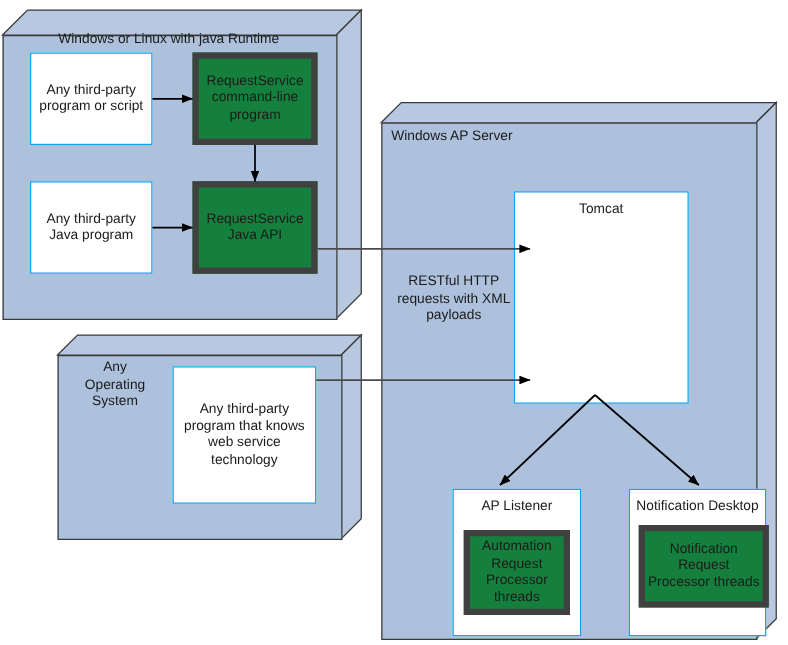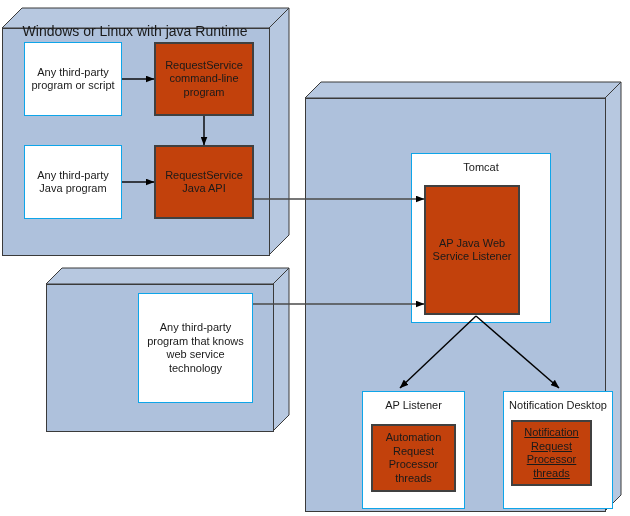--- a/index.html
+++ b/index.html
@@ -49,31 +49,31 @@
     text-align: center;
     font-size: 11px;
     line-height: 13.5px;
     color: #1a1a1a;
   }
   .rect.white {
     background: #ffffff;
     border: 1px solid #0ea5e9;
   }
   .rect.olive {
-    background: #c2410c;
-    border: 2px solid #404040;
+    background: #15803d;
+    border: 5px solid #404040;
   }
   .rect.titled {
     align-items: flex-start;
     padding-top: 7px;
   }
   
   .label {
     position: absolute;
-    font-size: 14px;
+    font-size: 11px;
     line-height: 13.5px;
     color: #1a1a1a;
     text-align: center;
     white-space: pre-line;
   }
 </style>
 </head>
 <body>
 
 <div id="diagram">
@@ -100,51 +100,53 @@
   <div class="rect olive" style="left: 154px; top: 145px; width: 100px; height: 74px; white-space: pre-line;">RequestService
 Java API</div>
 
   <div class="box3d" style="left:46px; top:268px; width:244px; height:164px;">
     <svg class="bevel" width="244" height="164" viewBox="0 0 244 164" style="left:0; top:0;">
       <polygon points="0,16 16,0 243,0 227,16" fill="#b7c8e0" stroke="#3a3a3a" stroke-width="1"></polygon>
       <polygon points="227,16 243,0 243,147 227,163" fill="#b7c8e0" stroke="#3a3a3a" stroke-width="1"></polygon>
     </svg>
     <div class="face" style="left:0; top:16px; width:228px; height:148px;"></div>
   </div>
+  <div class="label" style="left: 52px; top: 288px; width: 80px; white-space: pre-line;">Any
+Operating
+System</div>
 
   <div class="rect white" style="left: 138px; top: 293px; width: 115px; height: 110px; white-space: pre-line;">Any third-party
 program that knows
 web service
 technology</div>
 
   <div class="box3d" style="left:305px; top:82px; width:317px; height:430px;">
     <svg class="bevel" width="317" height="430" viewBox="0 0 317 430" style="left:0; top:0;">
       <polygon points="0,16 16,0 316,0 300,16" fill="#b7c8e0" stroke="#3a3a3a" stroke-width="1"></polygon>
       <polygon points="300,16 316,0 316,413 300,429" fill="#b7c8e0" stroke="#3a3a3a" stroke-width="1"></polygon>
     </svg>
     <div class="face" style="left:0; top:16px; width:301px; height:414px;"></div>
   </div>
+  <div class="label" style="left:313px; top:103px; width:170px; text-align:left;">Windows AP Server</div>
 
   <div class="rect white titled" style="left:411px; top:153px; width:140px; height:170px;">
     <span>Tomcat</span>
   </div>
-  <div class="rect olive" style="left: 424px; top: 185px; width: 96px; height: 130px; white-space: pre-line;">AP Java Web
-Service Listener</div>
 
   <div class="rect white titled" style="left:362px; top:391px; width:103px; height:118px;">
     <span>AP Listener</span>
   </div>
   <div class="rect olive" style="left: 371px; top: 424px; width: 85px; height: 68px; white-space: pre-line;">Automation
 Request
 Processor threads</div>
 
   <div class="rect white titled" style="left:503px; top:391px; width:110px; height:118px;">
     <span>Notification Desktop</span>
   </div>
-  <div class="rect olive" style="left: 511px; top: 420px; width: 81px; height: 66px; white-space: pre-line; text-decoration: underline;">Notification
+  <div class="rect olive" style="left: 511px; top: 420px; width: 104px; height: 66px; white-space: pre-line;">Notification
 Request
 Processor threads</div>
 
   <svg class="layer" viewBox="0 0 630 516">
     <defs>
       <marker id="arrowhead" markerWidth="9" markerHeight="7" refX="8.5" refY="3.5" orient="auto" markerUnits="userSpaceOnUse">
         <polygon points="0,0 9,3.5 0,7" fill="#000000"></polygon>
       </marker>
       <marker id="arrowhead-thin" markerWidth="9" markerHeight="7" refX="8.5" refY="3.5" orient="auto" markerUnits="userSpaceOnUse">
         <polygon points="0,0 9,3.5 0,7" fill="#1a1a1a"></polygon>
@@ -159,15 +161,18 @@
 
     <line x1="254" y1="199" x2="424" y2="199" stroke="#4a4a4a" stroke-width="1.4" marker-end="url(#arrowhead)"></line>
 
     <line x1="253" y1="304" x2="424" y2="304" stroke="#4a4a4a" stroke-width="1.4" marker-end="url(#arrowhead)"></line>
 
     <line x1="476" y1="316" x2="400" y2="388" stroke="#000000" stroke-width="1.4" marker-end="url(#arrowhead)"></line>
 
     <line x1="476" y1="316" x2="559" y2="388" stroke="#000000" stroke-width="1.4" marker-end="url(#arrowhead)"></line>
   </svg>
 
+  <div class="label" style="left: 308px; top: 219px; width: 110px; white-space: pre-line;">RESTful HTTP
+requests with XML
+payloads</div>
 
 
 </div>
 
 </body></html>

